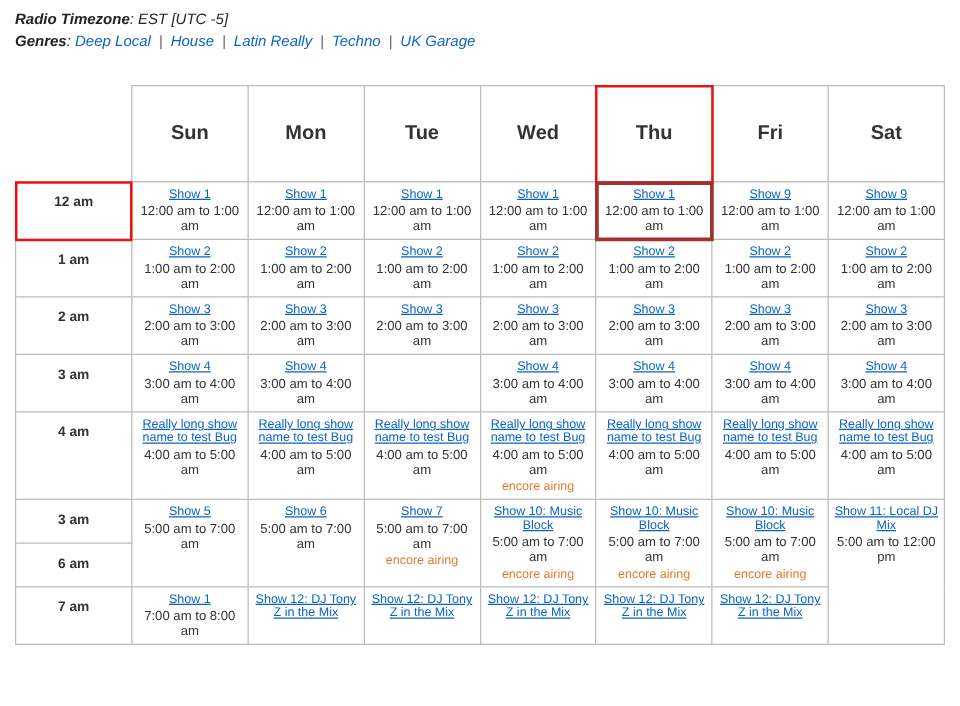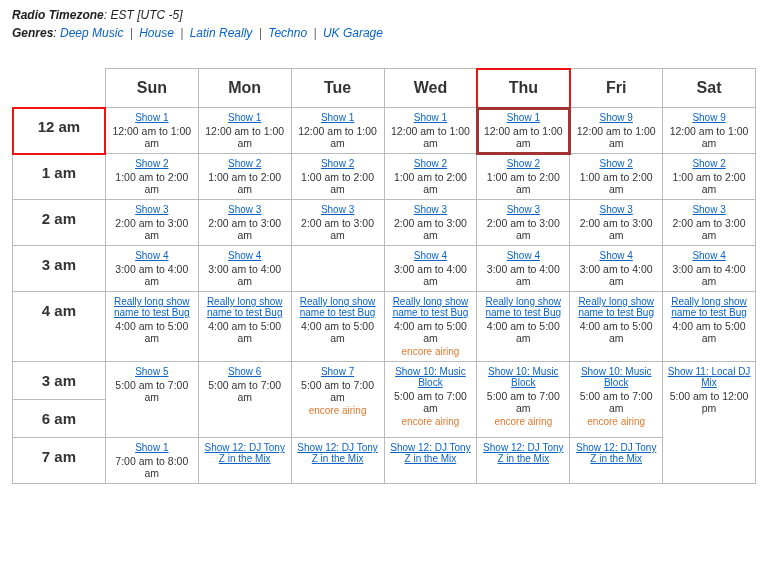--- a/index.html
+++ b/index.html
@@ -26,26 +26,26 @@
   table.schedule th, table.schedule td {
     border: 1px solid #bbb;
     vertical-align: top;
     text-align: center;
     padding: 4px 3px;
     font-size: 11px;
   }
   table.schedule th.day {
     font-weight: bold;
     font-size: 16px;
-    padding: 10px 2px;
+    padding: 29px 2px;
     color: #333;
   }
   table.schedule th.hour {
     font-weight: bold;
-    font-size: 15px;
+    font-size: 11px;
     text-align: center;
     padding: 10px 4px;
     width: 78px;
     color: #333;
     vertical-align: top;
   }
   table.schedule th.corner {
     border: none;
     background: #fff;
   }
@@ -83,21 +83,21 @@
 </style>
 </head>
 <body>
 
 <div class="meta-line">
   <span class="meta-label">Radio Timezone</span><span>: </span>
   <span>EST [UTC -5]</span>
 </div>
 <div class="meta-line">
   <span class="meta-label">Genres</span><span>: </span>
-  <span id="genres-container"><a href="#" class="meta-link">Deep Music</a><span class="sep"> | </span><a href="#" class="meta-link">House</a><span class="sep"> | </span><a href="#" class="meta-link">Latin Really</a><span class="sep"> | </span><a href="#" class="meta-link">Techno</a><span class="sep"> | </span><a href="#" class="meta-link">UK Garage</a></span>
+  <span id="genres-container"><a href="#" class="meta-link">Deep Local</a><span class="sep"> | </span><a href="#" class="meta-link">House</a><span class="sep"> | </span><a href="#" class="meta-link">Latin Really</a><span class="sep"> | </span><a href="#" class="meta-link">Techno</a><span class="sep"> | </span><a href="#" class="meta-link">UK Garage</a></span>
 </div>
 
 <table class="schedule">
   <thead>
     <tr id="day-header-row">
       <th class="corner"></th>
     <th class="day">Sun</th>
         <th class="day">Mon</th>
         <th class="day">Tue</th>
         <th class="day">Wed</th>

